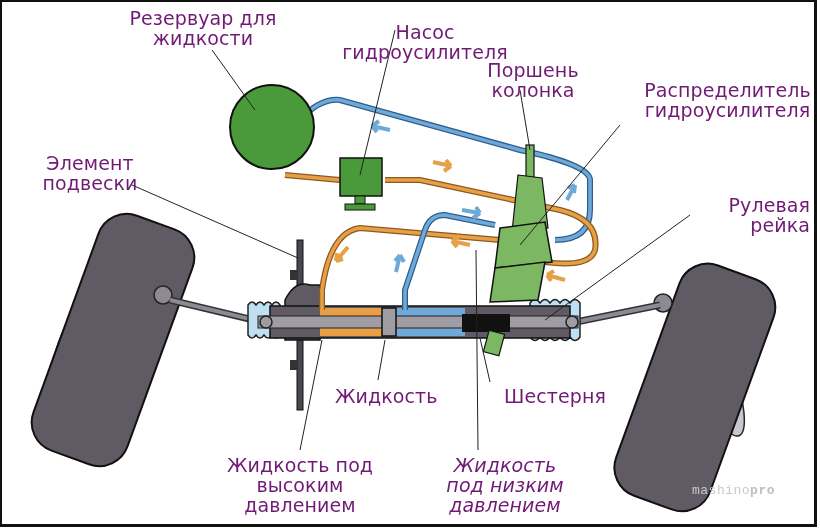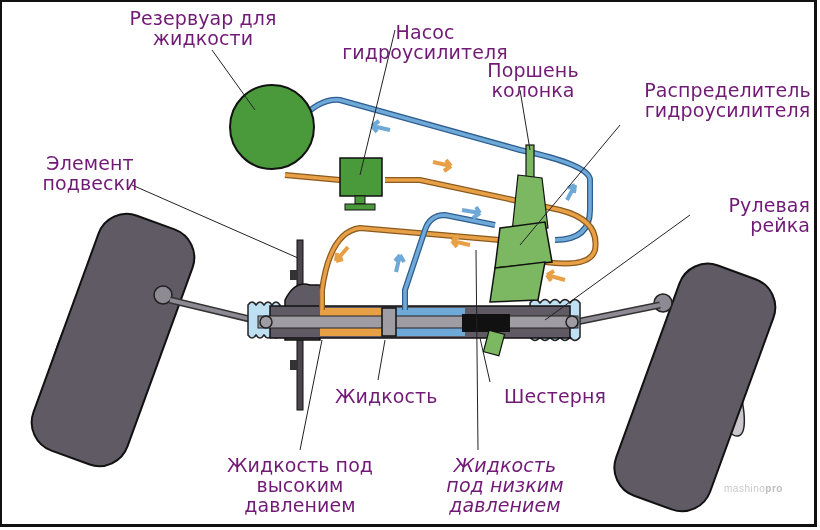--- a/index.html
+++ b/index.html
@@ -10,22 +10,22 @@
       border-bottom: 3px solid #111; border-right: 3px solid #111;
       box-sizing: border-box; background: #fff;
     }
     svg#diagram { position: absolute; left: 0; top: 0; }
     .label {
       position: absolute; font-family: "DejaVu Sans", sans-serif;
       font-size: 19px; line-height: 20px; color: #701a75; text-align: center;
       white-space: pre-line; letter-spacing: 0.1px;
     }
     .watermark {
-      position: absolute; font-family: Liberation Sans, sans-serif;
-      font-size: 10px; color: #c9c9c9; letter-spacing: 0.5px; margin-left: 32px;
+      position: absolute; font-family: Liberation Mono, monospace;
+      font-size: 13px; color: #c9c9c9; letter-spacing: 0.5px;
     }
     .watermark b { font-weight: bold; color: #bdbdbd; }
   </style>
 </head>
 <body>
 
 <div class="frame"></div>
 
 <svg id="diagram" width="820" height="530" viewBox="0 0 820 530">
 

